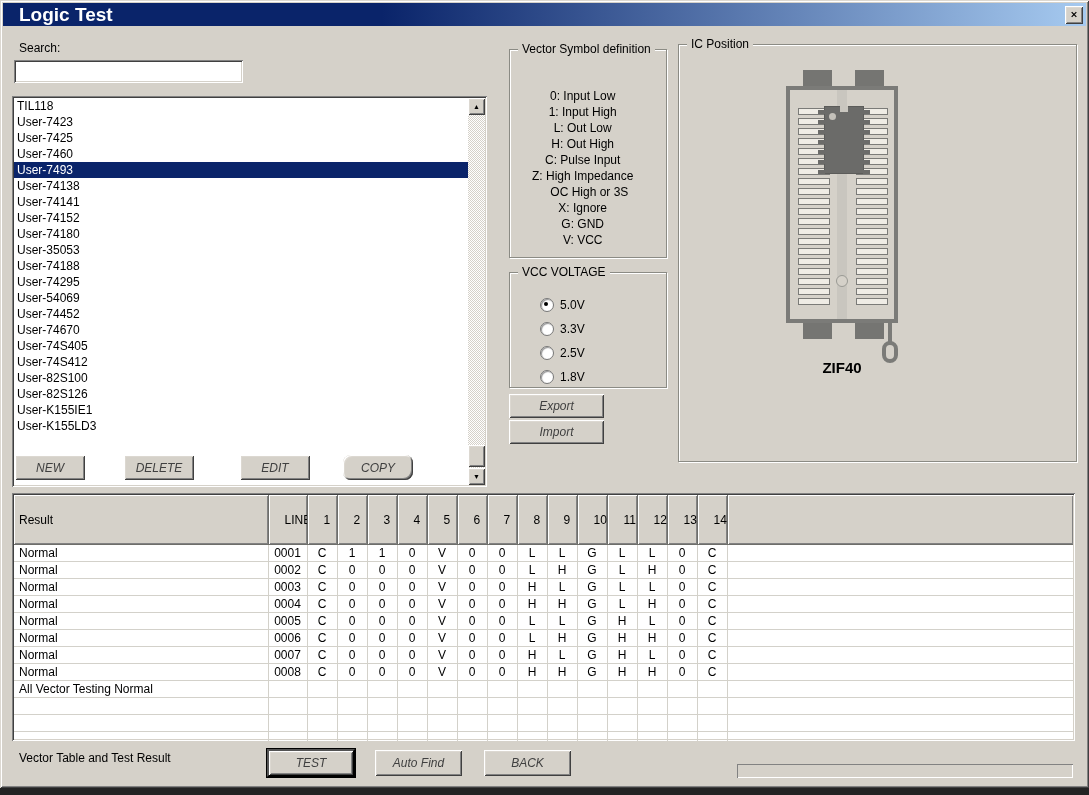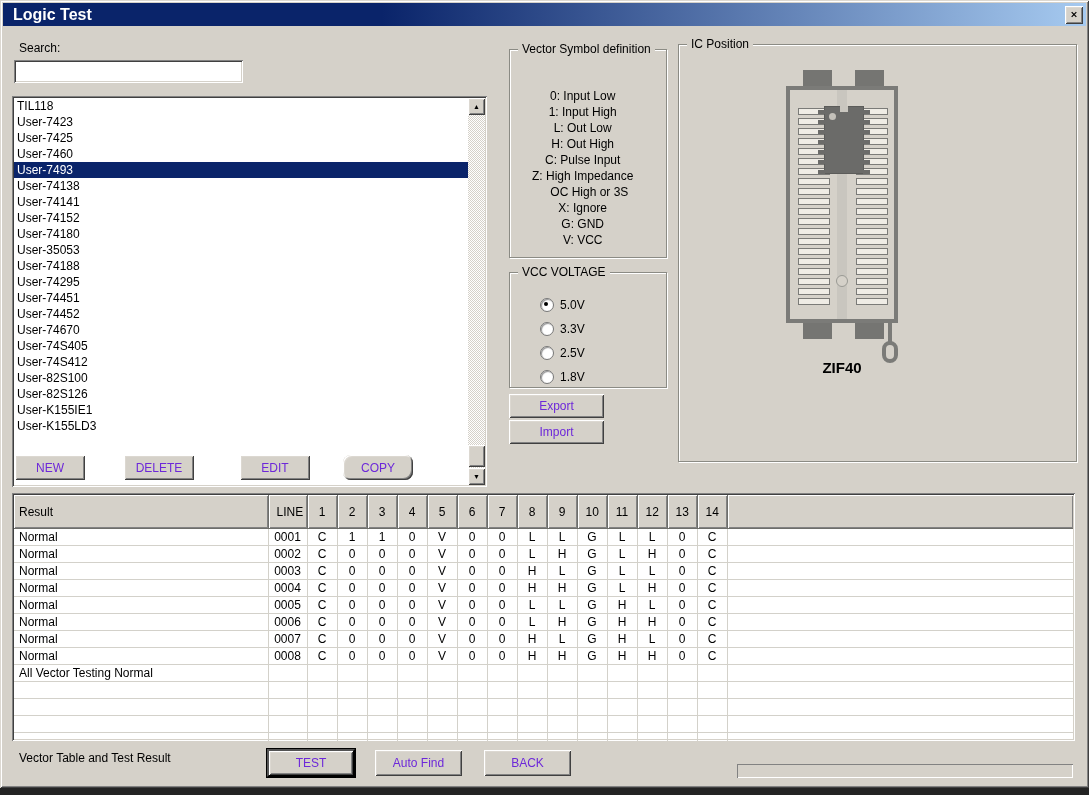--- a/index.html
+++ b/index.html
@@ -6,27 +6,27 @@
     font-family:"Liberation Sans",sans-serif;font-size:12px;color:#000;}
   #dialog{position:absolute;left:0;top:0;width:1089px;height:788px;background:#d5d1c9;
     box-shadow:inset 1px 1px 0 #dcd8d1,inset -1px -1px 0 #404040,inset 2px 2px 0 #fff,inset -2px -2px 0 #828282;}
   
   .raised{background:#d5d1c9;border:0;
     box-shadow:inset 1px 1px 0 #fff,inset -1px -1px 0 #404040,inset 2px 2px 0 #dcd8d1,inset -2px -2px 0 #828282;}
   .sunken{background:#fff;border:0;
     box-shadow:inset 1px 1px 0 #828282,inset -1px -1px 0 #fff,inset 2px 2px 0 #404040,inset -2px -2px 0 #d5d1c9;}
   .group{position:absolute;border:1px solid #8b8b84;box-shadow:inset 1px 1px 0 #fff,1px 1px 0 #fff;}
   .legend{position:absolute;top:-8px;left:8px;background:#d5d1c9;padding:0 4px;line-height:14px;white-space:nowrap;}
-  .btn{position:absolute;font-family:"Liberation Sans",sans-serif;font-size:12px;color:#6d28d9;text-align:center;
-    display:flex;align-items:center;justify-content:center;cursor:default;}
+  .btn{position:absolute;font-family:"Liberation Sans",sans-serif;font-size:12px;color:#404040;text-align:center;
+    display:flex;align-items:center;justify-content:center;cursor:default;font-style:italic;}
   
   #titlebar{position:absolute;left:3px;top:3px;right:3px;height:23px;
     background:linear-gradient(90deg,var(--tb-left) 0%,var(--tb-left) 35%,var(--tb-right) 100%);
     display:flex;align-items:center;}
-  #title{color:#fff;font-weight:bold;font-size:16px;padding-left:10px;flex:1;}
+  #title{color:#fff;font-weight:bold;font-size:19px;padding-left:16px;flex:1;}
   #closebtn{width:18px;height:18px;margin-right:3px;display:flex;align-items:center;justify-content:center;}
   
   #search-label{position:absolute;left:19px;top:41px;}
   #search-input{position:absolute;left:14px;top:60px;width:221px;height:19px;padding:2px 4px;outline:none;
     font-family:"Liberation Sans",sans-serif;font-size:12px;}
   
   #listbox{position:absolute;left:12px;top:96px;width:475px;height:391px;}
   #list-items{position:absolute;left:2px;top:2px;right:19px;bottom:2px;overflow:hidden;background:#fff;}
   .li{height:16px;line-height:16px;padding-left:3px;white-space:nowrap;}
   .li.sel{background:var(--sel);color:#fff;}
@@ -61,21 +61,21 @@
   #chip{position:absolute;left:34px;top:16px;width:40px;height:68px;background:#6b6b69;border:1px solid #5c5c5a;box-sizing:border-box;}
   #chip-notch{position:absolute;left:15px;top:-1px;width:8px;height:6px;background:#c9c6bf;}
   #pin1-dot{position:absolute;left:4px;top:6px;width:7px;height:7px;border-radius:50%;background:#c3c0b9;}
   .pin{position:absolute;width:7px;height:4px;background:#6b6b69;}
   #lever-stem{position:absolute;left:209px;top:278px;width:4px;height:20px;background:#7b7b78;}
   #lever-loop{position:absolute;left:203px;top:296px;width:8px;height:14px;border:4px solid #7b7b78;border-radius:8px;}
   #zif-label{position:absolute;left:107px;top:314px;width:112px;text-align:center;font-weight:bold;font-size:15px;}
   
   #table-box{position:absolute;left:12px;top:493px;width:1063px;height:248px;overflow:hidden;background:#fff;}
   #result-table{border-collapse:collapse;table-layout:fixed;width:1059px;margin:2px 0 0 2px;}
-  #result-table th{height:17px;background:#d5d1c9;font-weight:normal;font-size:12px;padding:8px;
+  #result-table th{height:17px;background:#d5d1c9;font-weight:normal;font-size:12px;padding:16px;
     box-shadow:inset 1px 1px 0 #fff,inset -1px -1px 0 #828282;border-right:1px solid #6e6e6a;border-bottom:1px solid #6e6e6a;
     text-align:center;overflow:hidden;white-space:nowrap;}
   #result-table th.h-result{text-align:left;padding-left:5px;}
   #result-table td{height:16px;padding:0;border-right:1px solid #d3d1ca;border-bottom:1px solid #d3d1ca;
     text-align:center;overflow:hidden;white-space:nowrap;font-size:12px;}
   #result-table td.c-result{text-align:left;padding-left:5px;}
   #result-table td.c-fill,#result-table th.h-fill{border-right:0;}
   
   #footer-label{position:absolute;left:19px;top:751px;}
   #test-btn{left:267px;top:749px;width:88px;height:28px;box-shadow:0 0 0 1px #000,
@@ -116,21 +116,21 @@
         <div class="li">User-7425</div>
         <div class="li">User-7460</div>
         <div class="li sel">User-7493</div>
         <div class="li">User-74138</div>
         <div class="li">User-74141</div>
         <div class="li">User-74152</div>
         <div class="li">User-74180</div>
         <div class="li">User-35053</div>
         <div class="li">User-74188</div>
         <div class="li">User-74295</div>
-        <div class="li">User-74451</div>
+        <div class="li">User-54069</div>
         <div class="li">User-74452</div>
         <div class="li">User-74670</div>
         <div class="li">User-74S405</div>
         <div class="li">User-74S412</div>
         <div class="li">User-82S100</div>
         <div class="li">User-82S126</div>
         <div class="li">User-K155IE1</div>
         <div class="li">User-K155LD3</div>
       </div>
     <div id="scrollbar">

